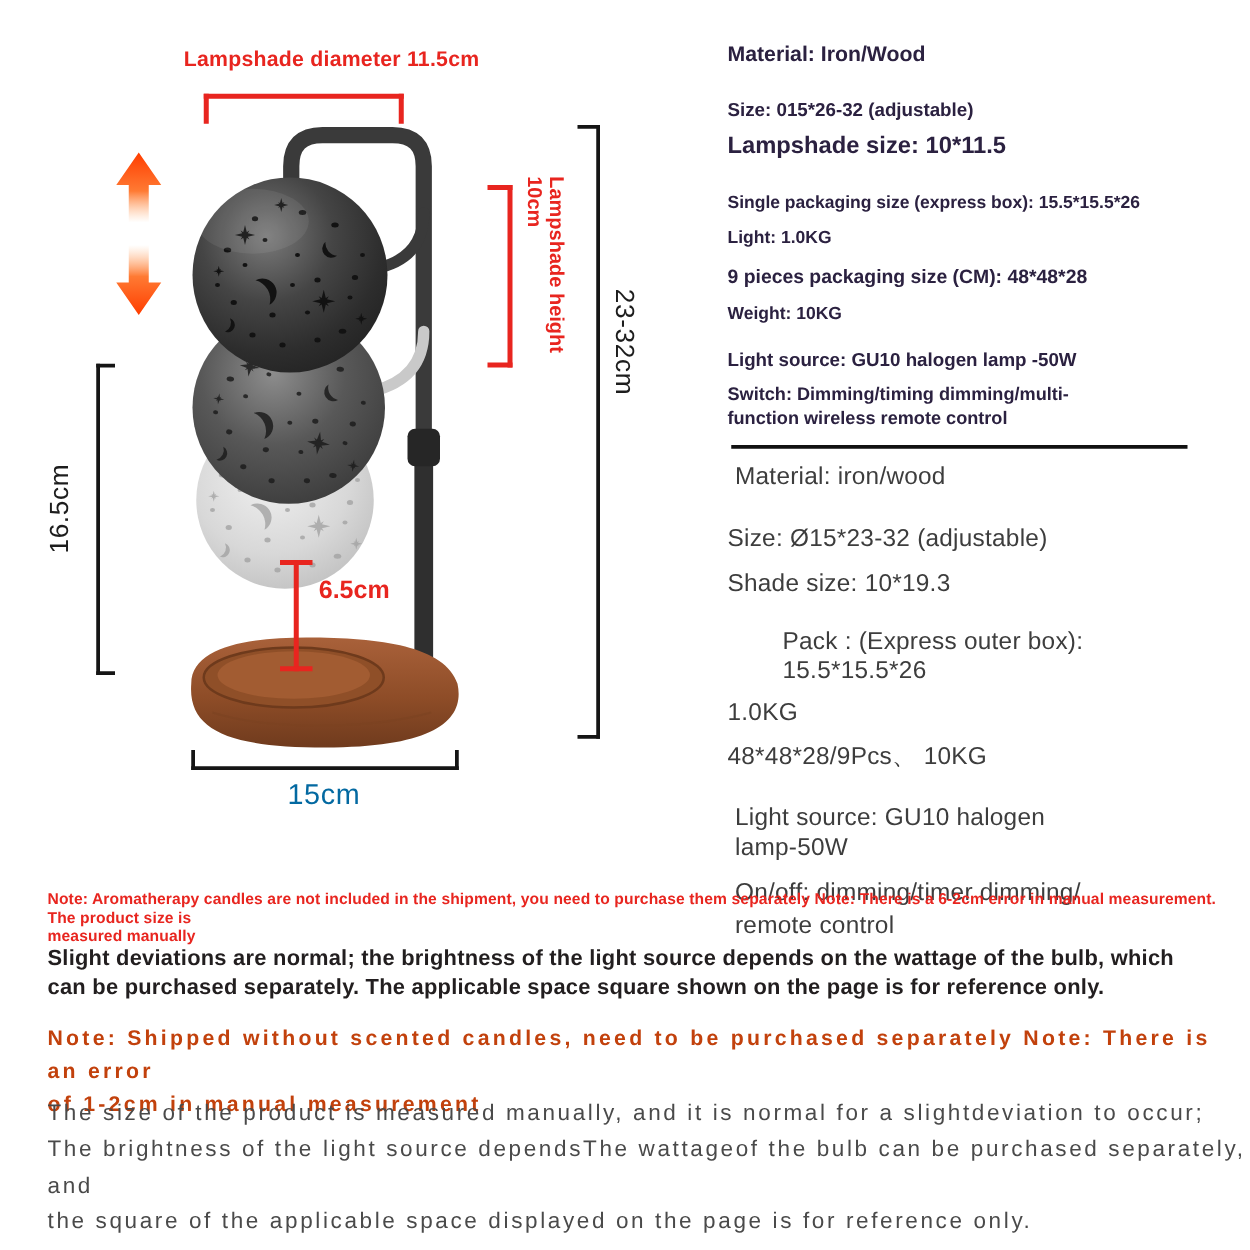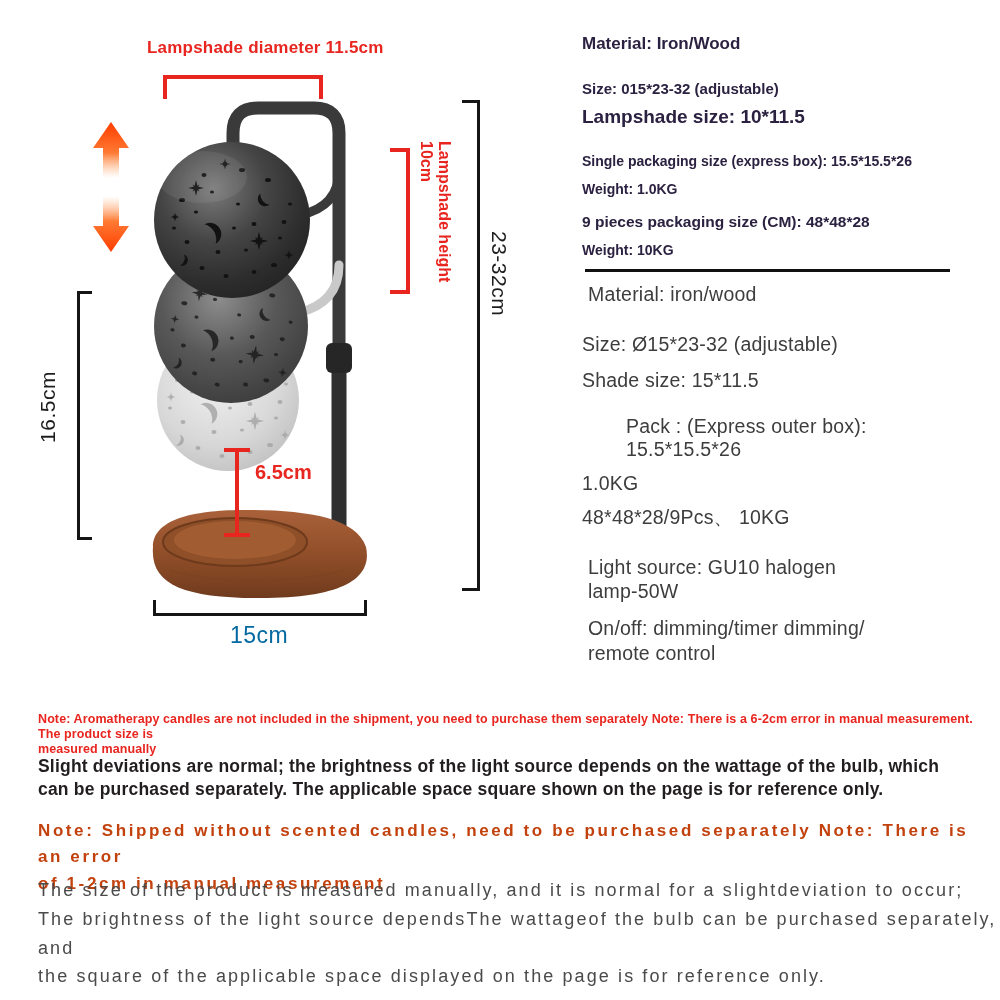--- a/index.html
+++ b/index.html
@@ -198,30 +198,33 @@
   <div class="abs gapline"></div>
   <div class="abs gapcap" style="left:224px;top:448px;"></div>
   <div class="abs gapcap" style="left:224px;top:533px;"></div>
   <div class="abs dim-red lbl-gap">6.5cm</div>
 
   <div class="abs bracket-bottom"></div>
   <div class="abs lbl-bottom">15cm</div>
 
   <div class="abs speccol">
     <div class="sp sp0">Material: Iron/Wood</div>
-    <div class="sp sp1">Size: 015*23-32 (adjustable)</div>
+    <div class="sp sp1">Size: 015*26-32 (adjustable)</div>
     <div class="sp sp2">Lampshade size: 10*11.5</div>
     <div class="sp sp3">Single packaging size (express box): 15.5*15.5*26</div>
-    <div class="sp sp4">Weight: 1.0KG</div>
+    <div class="sp sp4">Light: 1.0KG</div>
     <div class="sp sp5">9 pieces packaging size (CM): 48*48*28</div>
     <div class="sp sp6">Weight: 10KG</div>
+    <div class="sp sp7">Light source: GU10 halogen lamp -50W</div>
+    <div class="sp sp8">Switch: Dimming/timing dimming/multi-
+function wireless remote control</div>
     <div class="specdivider"></div>
     <div class="sm sm0">Material:  iron/wood</div>
     <div class="sm sm1">Size: Ø15*23-32  (adjustable)</div>
-    <div class="sm sm2">Shade size:  15*11.5</div>
+    <div class="sm sm2">Shade size:  10*19.3</div>
     <div class="sm sm3">Pack : (Express outer box): 15.5*15.5*26</div>
     <div class="sm sm4">1.0KG</div>
     <div class="sm sm5">48*48*28/9Pcs、 10KG</div>
     <div class="sm sm6">Light source: GU10 halogen
 lamp-50W</div>
     <div class="sm sm7">On/off: dimming/timer dimming/
 remote control</div>
   </div>
 
   <div class="abs note note-aroma">Note: Aromatherapy candles are not included in the shipment, you need to purchase them separately Note: There is a 6-2cm error in manual measurement. The product size is

